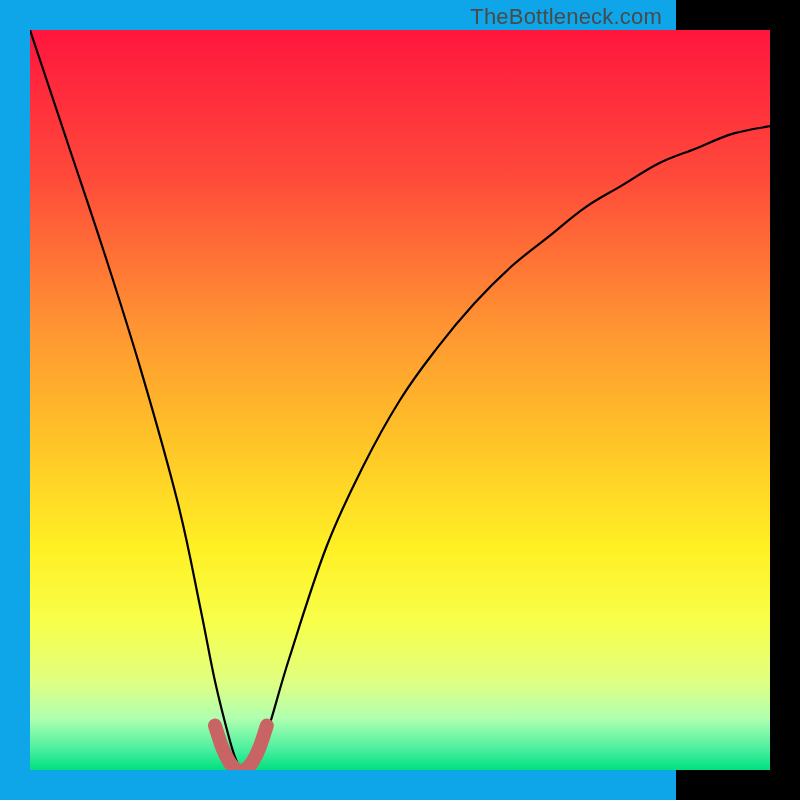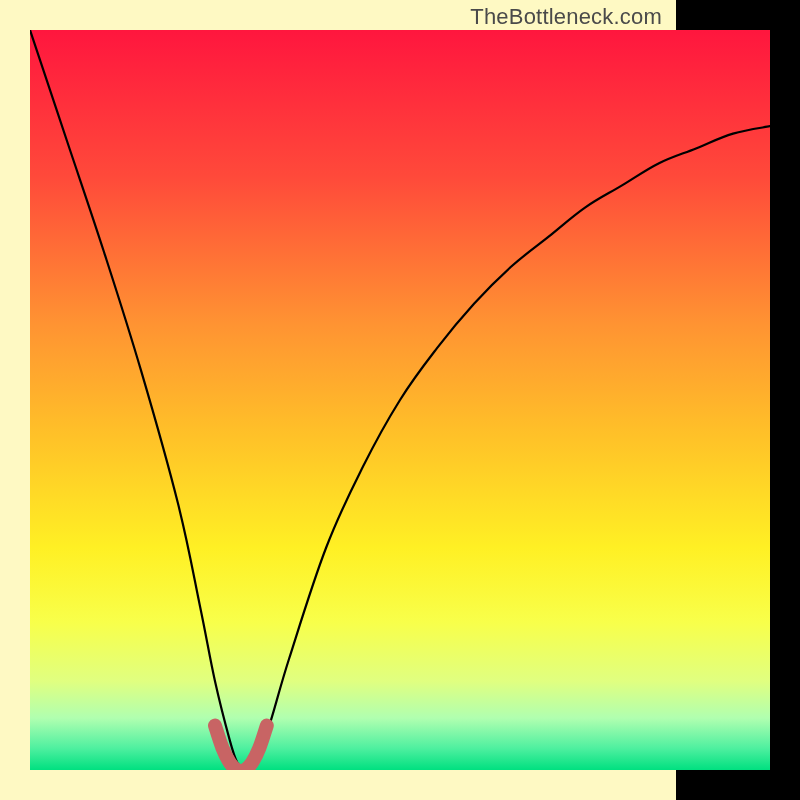--- a/index.html
+++ b/index.html
@@ -9,21 +9,21 @@
     height: 800px;
     background: #000;
     overflow: hidden;
   }
   .frame {
     position: absolute;
     left: 0;
     top: 0;
     width: 676px;
     height: 800px;
-    background: #fef9c3;
+    background: #0ea5e9;
   }
   .plot-area {
     position: absolute;
     left: 30px;
     top: 30px;
     width: 740px;
     height: 740px;
     overflow: hidden;
   }
   .gradient {

